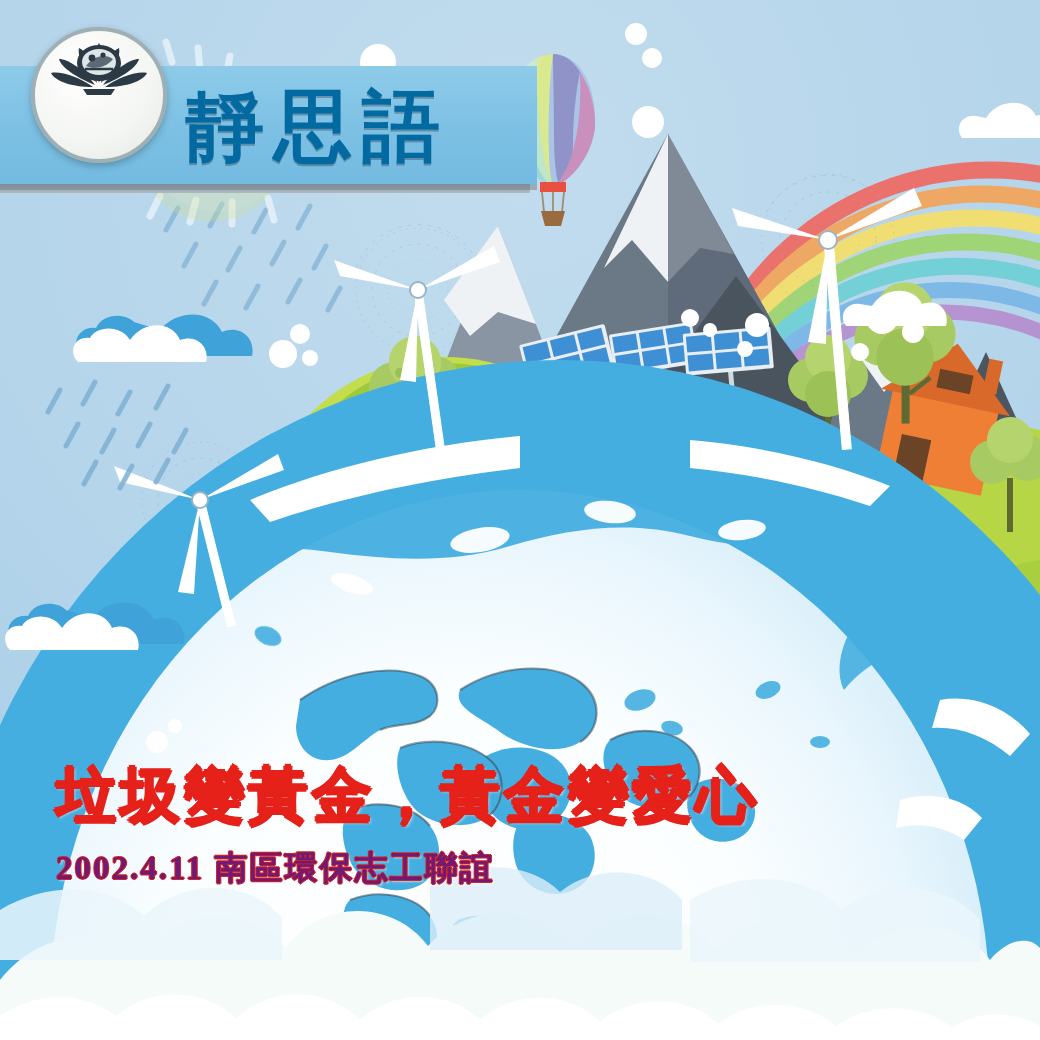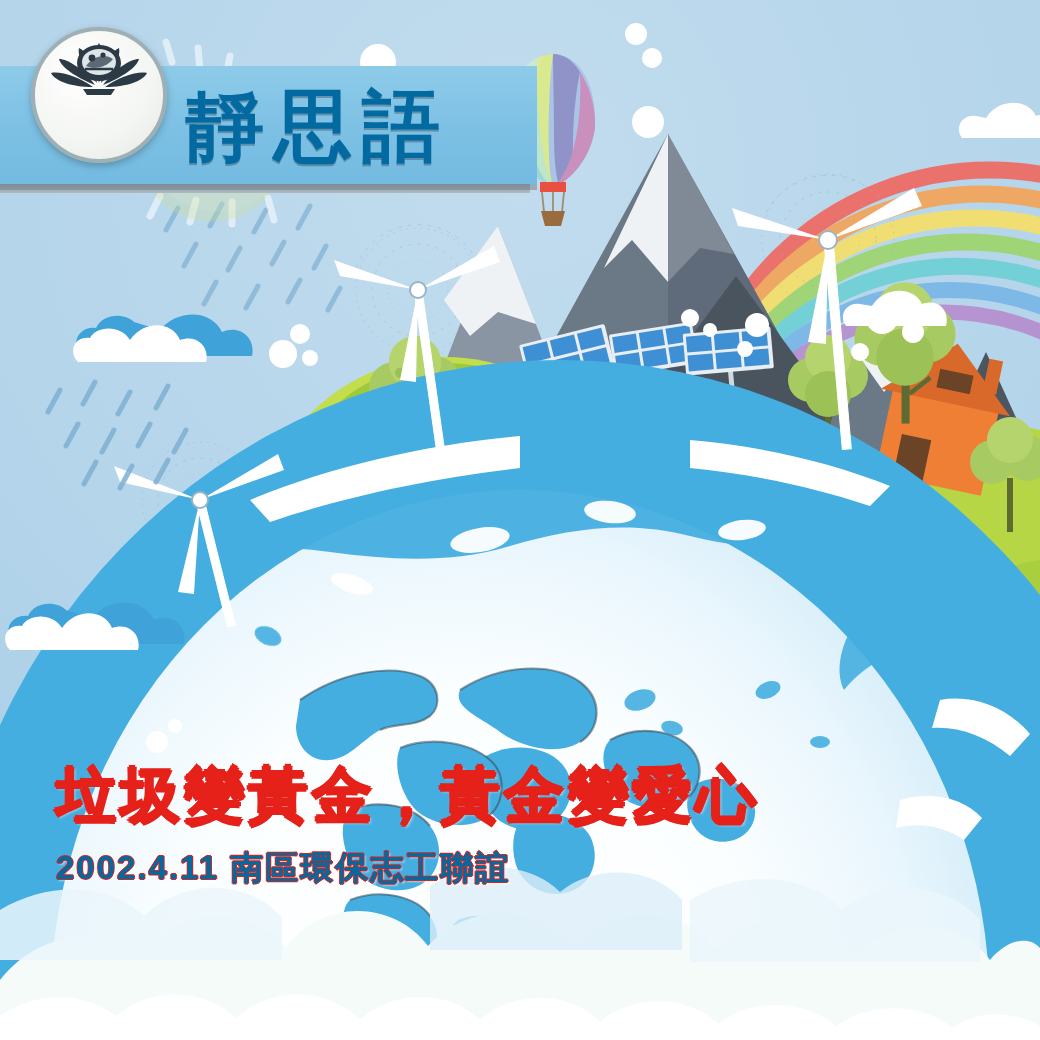--- a/index.html
+++ b/index.html
@@ -51,23 +51,23 @@
   .quote-line{
     font-family:"DejaVu Sans","Liberation Sans",sans-serif;
     font-weight:bold;font-size:60px;line-height:74px;
     color:#e5211a;letter-spacing:4px;white-space:nowrap;
     text-shadow:
       1.6px 0 0 #e5211a,-1.6px 0 0 #e5211a,0 1.6px 0 #e5211a,0 -1.6px 0 #e5211a,
       2px 2px 3px rgba(255,255,255,.55);
   }
   #quote-credit{
     margin-top:16px;
-    font-family:Liberation Sans, sans-serif;
+    font-family:Liberation Serif, serif;
     font-weight:bold;font-size:33px;line-height:40px;
-    color:#0369a1;letter-spacing:2px;white-space:nowrap;
+    color:#701a75;letter-spacing:2px;white-space:nowrap;
     text-shadow:1px 0 0 #d8241e,-1px 0 0 #d8241e,0 1px 0 #d8241e,0 -1px 0 #d8241e,
       2px 2px 2px rgba(255,255,255,.5);
   }
 </style>
 </head>
 <body>
 
 <div id="stage">
 
   <svg class="layer" viewBox="0 0 1040 1040" xmlns="http://www.w3.org/2000/svg">

